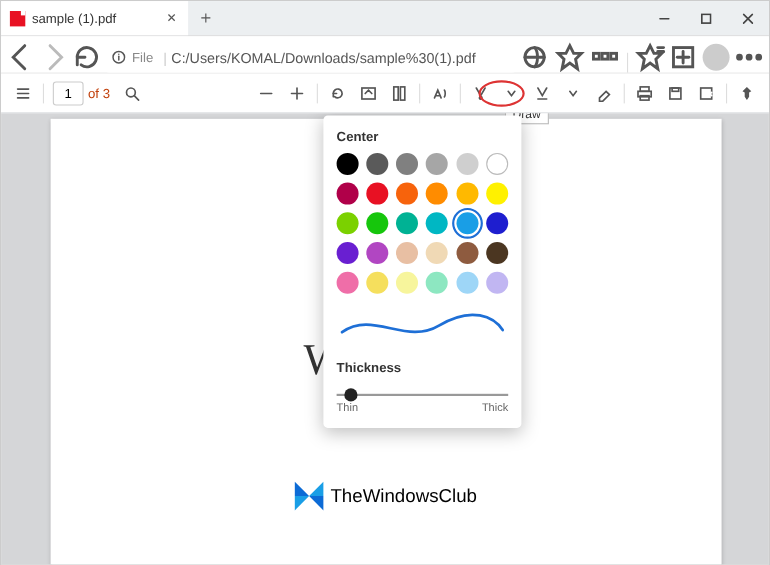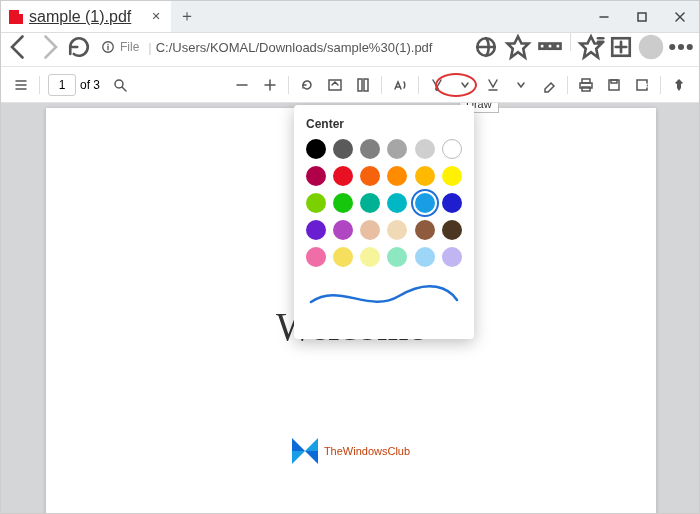--- a/index.html
+++ b/index.html
@@ -2,56 +2,56 @@
 <html><head>
 <meta charset="utf-8">
 <style>
   * { box-sizing: border-box; margin: 0; padding: 0; }
   body { width: 700px; height: 514px; font-family: "Segoe UI", Arial, sans-serif; font-size: 12px; background: #fff; overflow: hidden; color: #333; }
   .window { width: 700px; height: 514px; display: flex; flex-direction: column; border: 1px solid #ccc; }
   .titlebar { height: 32px; display: flex; align-items: stretch; background: #eceff1; border-bottom: 1px solid #ddd; }
   .tab { display: flex; align-items: center; padding: 0 8px; background: #fff; min-width: 170px; position: relative; }
   .pdf-icon { width: 14px; height: 14px; background: #e81123; margin-right: 6px; position: relative; }
   .pdf-icon::after { content: ""; position: absolute; right: 0; top: 0; width: 4px; height: 4px; background: #fff; }
-  .tab-title { flex: 1; font-size: 16px; color: #333; text-decoration: underline; }
+  .tab-title { flex: 1; font-size: 12px; color: #333; }
   .tab-close { width: 14px; height: 14px; display: flex; align-items: center; justify-content: center; color: #555; cursor: pointer; margin-left: 6px; font-size: 11px;}
   .newtab { width: 32px; display: flex; align-items: center; justify-content: center; color: #555; cursor: pointer; font-size: 16px;}
   .titlebar-right { margin-left: auto; display: flex; }
   .win-btn { width: 38px; display: flex; align-items: center; justify-content: center; color: #444; cursor: pointer; font-size: 12px;}
   .win-btn svg { width: 10px; height: 10px; }
 
-  .addrbar { height: 34px; display: flex; align-items: flex-start; padding: 0 4px; background: #fff; border-bottom: 1px solid #e4e4e4; gap: 2px; }
+  .addrbar { height: 34px; display: flex; align-items: flex-end; padding: 0 4px; background: #fff; border-bottom: 1px solid #e4e4e4; gap: 2px; }
   .addr-btn { width: 28px; height: 28px; display: flex; align-items: center; justify-content: center; color: #555; cursor: pointer; border-radius: 4px; }
   .addr-btn.disabled { color: #bbb; }
   .urlbox { flex: 1; height: 28px; display: flex; align-items: center; padding: 0 6px; background: #fff; border-radius: 4px; color: #555; font-size: 13px; }
   .urlbox .file-badge { color: #888; margin: 0 5px; font-size: 12px;}
   .urlbox .sep { color: #ccc; margin: 0 4px; }
   .addr-icons { display: flex; gap: 4px; }
 
   .pdfbar { height: 36px; display: flex; align-items: center; padding: 0 6px; background: #fff; border-bottom: 1px solid #dfe1e4; position:relative; }
   .pdf-btn { width: 28px; height: 28px; display: flex; align-items: center; justify-content: center; color: #555; cursor: pointer; border-radius: 4px; }
   .pdf-btn svg { width: 16px; height: 16px; }
   .pageinput { width: 28px; height: 22px; border: 1px solid #ccc; border-radius: 3px; text-align: center; font-size: 12px; margin: 0 4px; }
-  .page-of { color: #000000; font-size: 12px; margin-right: 6px;}
+  .page-of { color: #c2410c; font-size: 12px; margin-right: 6px;}
   .pdfbar-spacer { flex: 1; }
   .vsep { width: 1px; height: 18px; background: #ddd; margin: 0 4px; }
   .circle-callout { position: absolute; border: 2px solid #d33; border-radius: 50%; width: 42px; height: 24px; pointer-events: none; }
 
   .content { flex: 1; background: #d5d6d8; position: relative; overflow: hidden; }
   .page { position: absolute; left: 45px; top: 5px; width: 610px; height: 480px; background: #fff; box-shadow: 0 1px 4px rgba(0,0,0,0.2); }
   .page h1 { font-family: Georgia, 'Times New Roman', serif; font-weight: 400; font-size: 40px; text-align: center; position: absolute; width: 100%; top: 195px; }
   .page .line2 { font-family: Georgia, 'Times New Roman', serif; font-size: 28px; text-align: center; position: absolute; width: 100%; top: 280px; }
   .logo-row { position: absolute; width: 100%; top: 330px; display: flex; align-items: center; justify-content: center; gap: 6px; }
   .logo { width: 26px; height: 26px; position: relative; }
   .logo .tri { position:absolute; width:0; height:0; }
   .logo .tl { border-right: 13px solid transparent; border-bottom: 13px solid #0c6bd6; left:0; top:0;}
   .logo .tr { border-left: 13px solid transparent; border-bottom: 13px solid #199ee6; right:0; top:0;}
   .logo .bl { border-right: 13px solid transparent; border-top: 13px solid #199ee6; left:0; bottom:0;}
   .logo .br { border-left: 13px solid transparent; border-top: 13px solid #0c6bd6; right:0; bottom:0;}
-  .logo-text { font-size: 11px; color: #c2410c; }
+  .logo-text { font-size: 17px; color: #000000; }
 
   .tooltip { position: absolute; padding: 2px 6px; background: #fff; border: 1px solid #bbb; font-size: 11px; color:#333;}
 
   .draw-panel { position: absolute; width: 180px; background: #fff; box-shadow: 0 4px 16px rgba(0,0,0,0.25); border-radius: 4px; padding: 12px; }
   .panel-label { font-weight: 600; font-size: 12px; color: #333; margin-bottom: 8px; }
   .color-grid { display: grid; grid-template-columns: repeat(6, 1fr); gap: 7px; margin-bottom: 12px; }
   .swatch { width: 20px; height: 20px; border-radius: 50%; cursor: pointer; }
   .swatch.outline { border: 1px solid #bbb; }
   .swatch.selected { outline: 2px solid #1e6fd6; outline-offset: 2px; }
   .preview { height: 40px; display: flex; align-items: center; justify-content: center; margin-bottom: 8px;}
@@ -336,15 +336,23 @@
           <div class="swatch" style="background: rgb(158, 214, 247);"></div>
           <div class="swatch" style="background: rgb(193, 182, 242);"></div>
         </div>
 
       <div class="preview">
         <svg width="150" height="30" viewBox="0 0 150 30">
             <path d="M2 18 C 30 -2, 60 30, 90 12 S 140 4, 148 16" stroke="#1e6fd6" stroke-width="2.5" fill="none"></path>
           </svg>
       </div>
 
+      <div class="thickness">
+        <div class="panel-label">Thickness</div>
+        <input type="range" min="0" max="100" class="slider" value="5" style="">
+        <div class="slider-labels">
+          <span>Thin</span>
+          <span>Thick</span>
+        </div>
+      </div>
     </div>
   </div>
 </div>
 
 </body></html>

